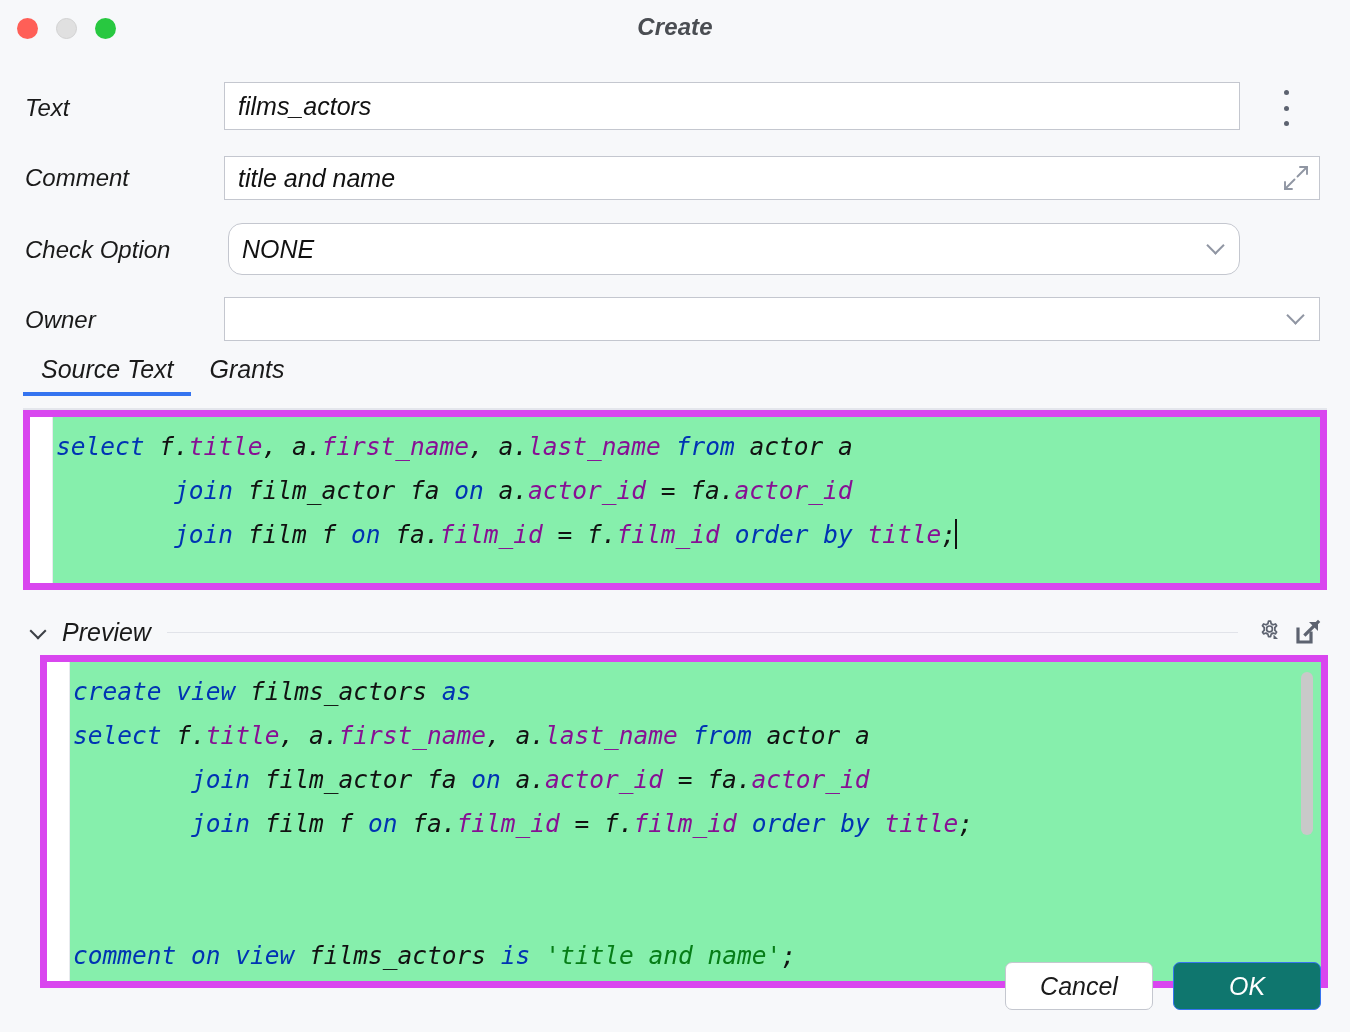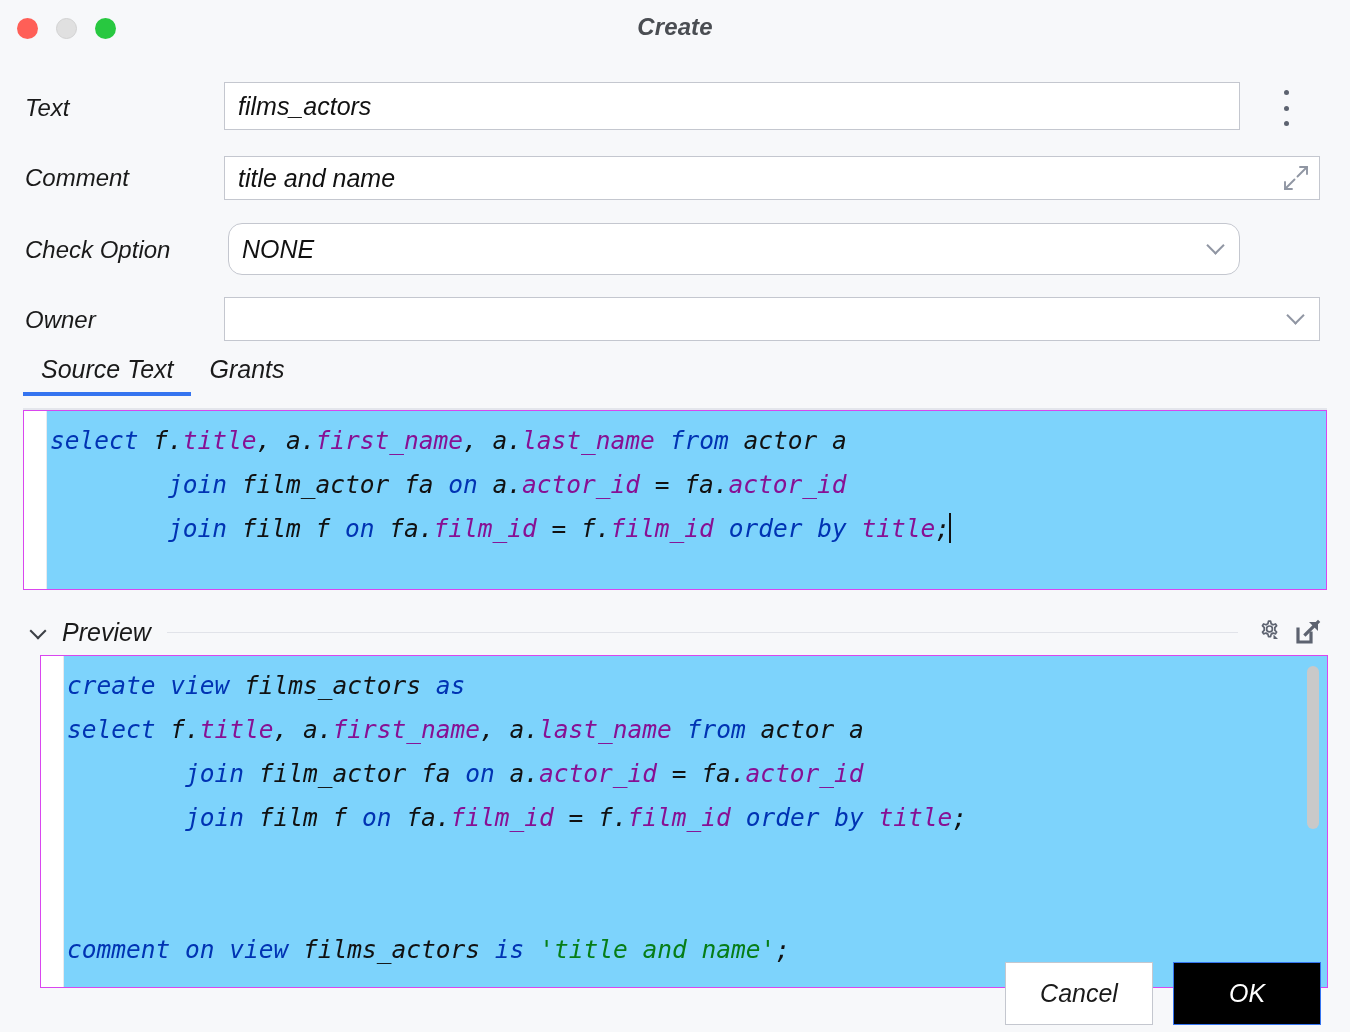--- a/index.html
+++ b/index.html
@@ -132,22 +132,22 @@
   .tab-underline {
     position: absolute;
     left: 23px; top: 408px;
     width: 1304px; height: 2px;
     background: #e4e6ec;
   }
 
   
   .editor {
     position: absolute;
-    background: #7dd3fc;
-    border: 1px solid #d946ef;
+    background: #86efac;
+    border: 7px solid #d946ef;
     box-sizing: border-box;
     overflow: hidden;
   }
   .editor .gutter {
     position: absolute;
     left: 0; top: 0; bottom: 0;
     width: 22px;
     background: #ffffff;
     border-right: 1px solid #e8eaee;
   }
@@ -223,37 +223,37 @@
   }
   .prev-icons {
     display: flex; align-items: center; gap: 10px;
     flex: 0 0 auto;
   }
   .icon-btn { cursor: pointer; display: block; line-height: 0; }
 
   
   .btn {
     position: absolute;
-    height: 63px;
-    border-radius: 0;
+    height: 48px;
+    border-radius: 7px;
     box-sizing: border-box;
     display: flex; align-items: center; justify-content: center;
     font-size: 25px;
     cursor: pointer;
     user-select: none;
   }
   .btn-cancel {
     left: 1005px; top: 962px; width: 148px;
     background: #ffffff;
     border: 1px solid #c4c7cf;
     color: #1a1a1a;
   }
   .btn-ok {
     left: 1173px; top: 962px; width: 148px;
-    background: #000000;
+    background: #0f766e;
     border: 1px solid #3574f0;
     color: #ffffff;
   }
 </style>
 </head>
 <body>
 
 <div class="dialog">
 
   <div class="titlebar">

